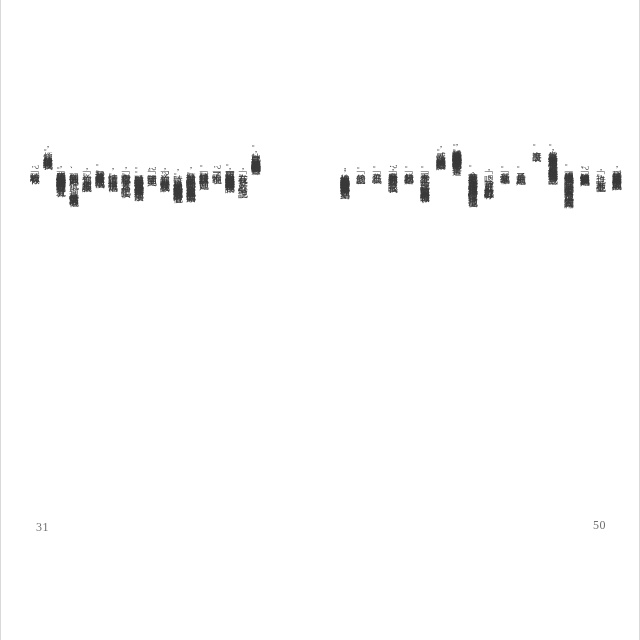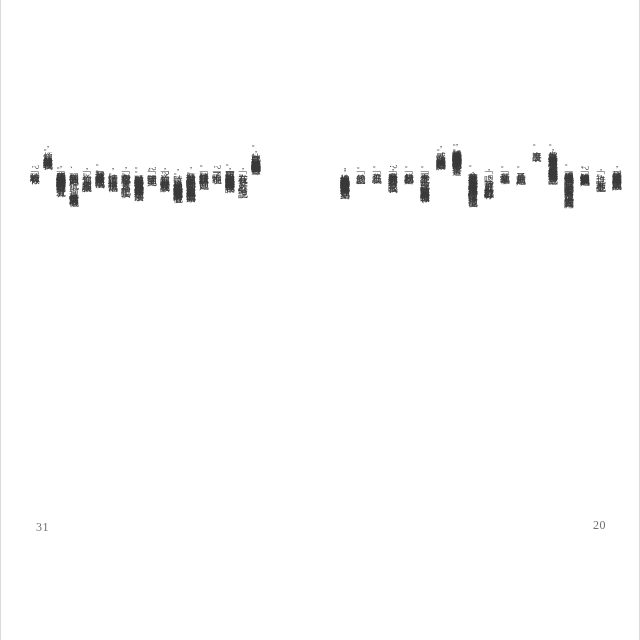--- a/index.html
+++ b/index.html
@@ -70,21 +70,21 @@
       <div class="col indent">他微笑著看著她。這笑容如此迷人，讓她一直無法抗拒。它慢慢綻開，從他清澈</div>
       <div class="col">的藍眼睛裡泛起，然後漸漸擴展到他潤亮的嘴巴上。他的牙齒細小潔白。這笑容非常</div>
       <div class="col">性感，足以讓她的心瞬間融化。</div>
       <div class="col indent">「我才不在乎。」她說，臉上閃過一絲歡樂，「和你很值得。」</div>
       <div class="col indent">「都是我的錯。」</div>
       <div class="col indent">「那你為什麼來?看到你，我很吃驚。」</div>
       <div class="col indent">「我忍不住。」</div>
       <div class="col indent">「親愛的。」</div>
       <div class="col indent">她挨近他，又黑又亮的眼眸深情地凝視著他，雙唇渴望地微微張開，他立刻擄住</div>
     </div>
-  <div class="pagenum pn-right">20</div>
+  <div class="pagenum pn-right">50</div>
 
   <div class="vblock left-page block-left">
       <div class="col">她。她心醉神迷地歎了口氣，頓時癱倒在他的懷裡。</div>
       <div class="col indent">「有我在，放心好了。」他說。</div>
       <div class="col indent">「和你在一起很快樂。真希望我能像你讓我快樂一樣，也讓你快樂。」</div>
       <div class="col indent">「現在不怕了?」</div>
       <div class="col indent">「我討厭沃爾特。」她回答。</div>
       <div class="col indent">他不知該說什麼，便吻了吻她。她的臉十分嬌嫩，緊貼著他的臉。</div>
       <div class="col indent">這時，他抓起她的手腕。她戴著一塊小金錶，他看了看時間。</div>
       <div class="col indent">「你知道，現在我該做什麼嗎?」</div>

